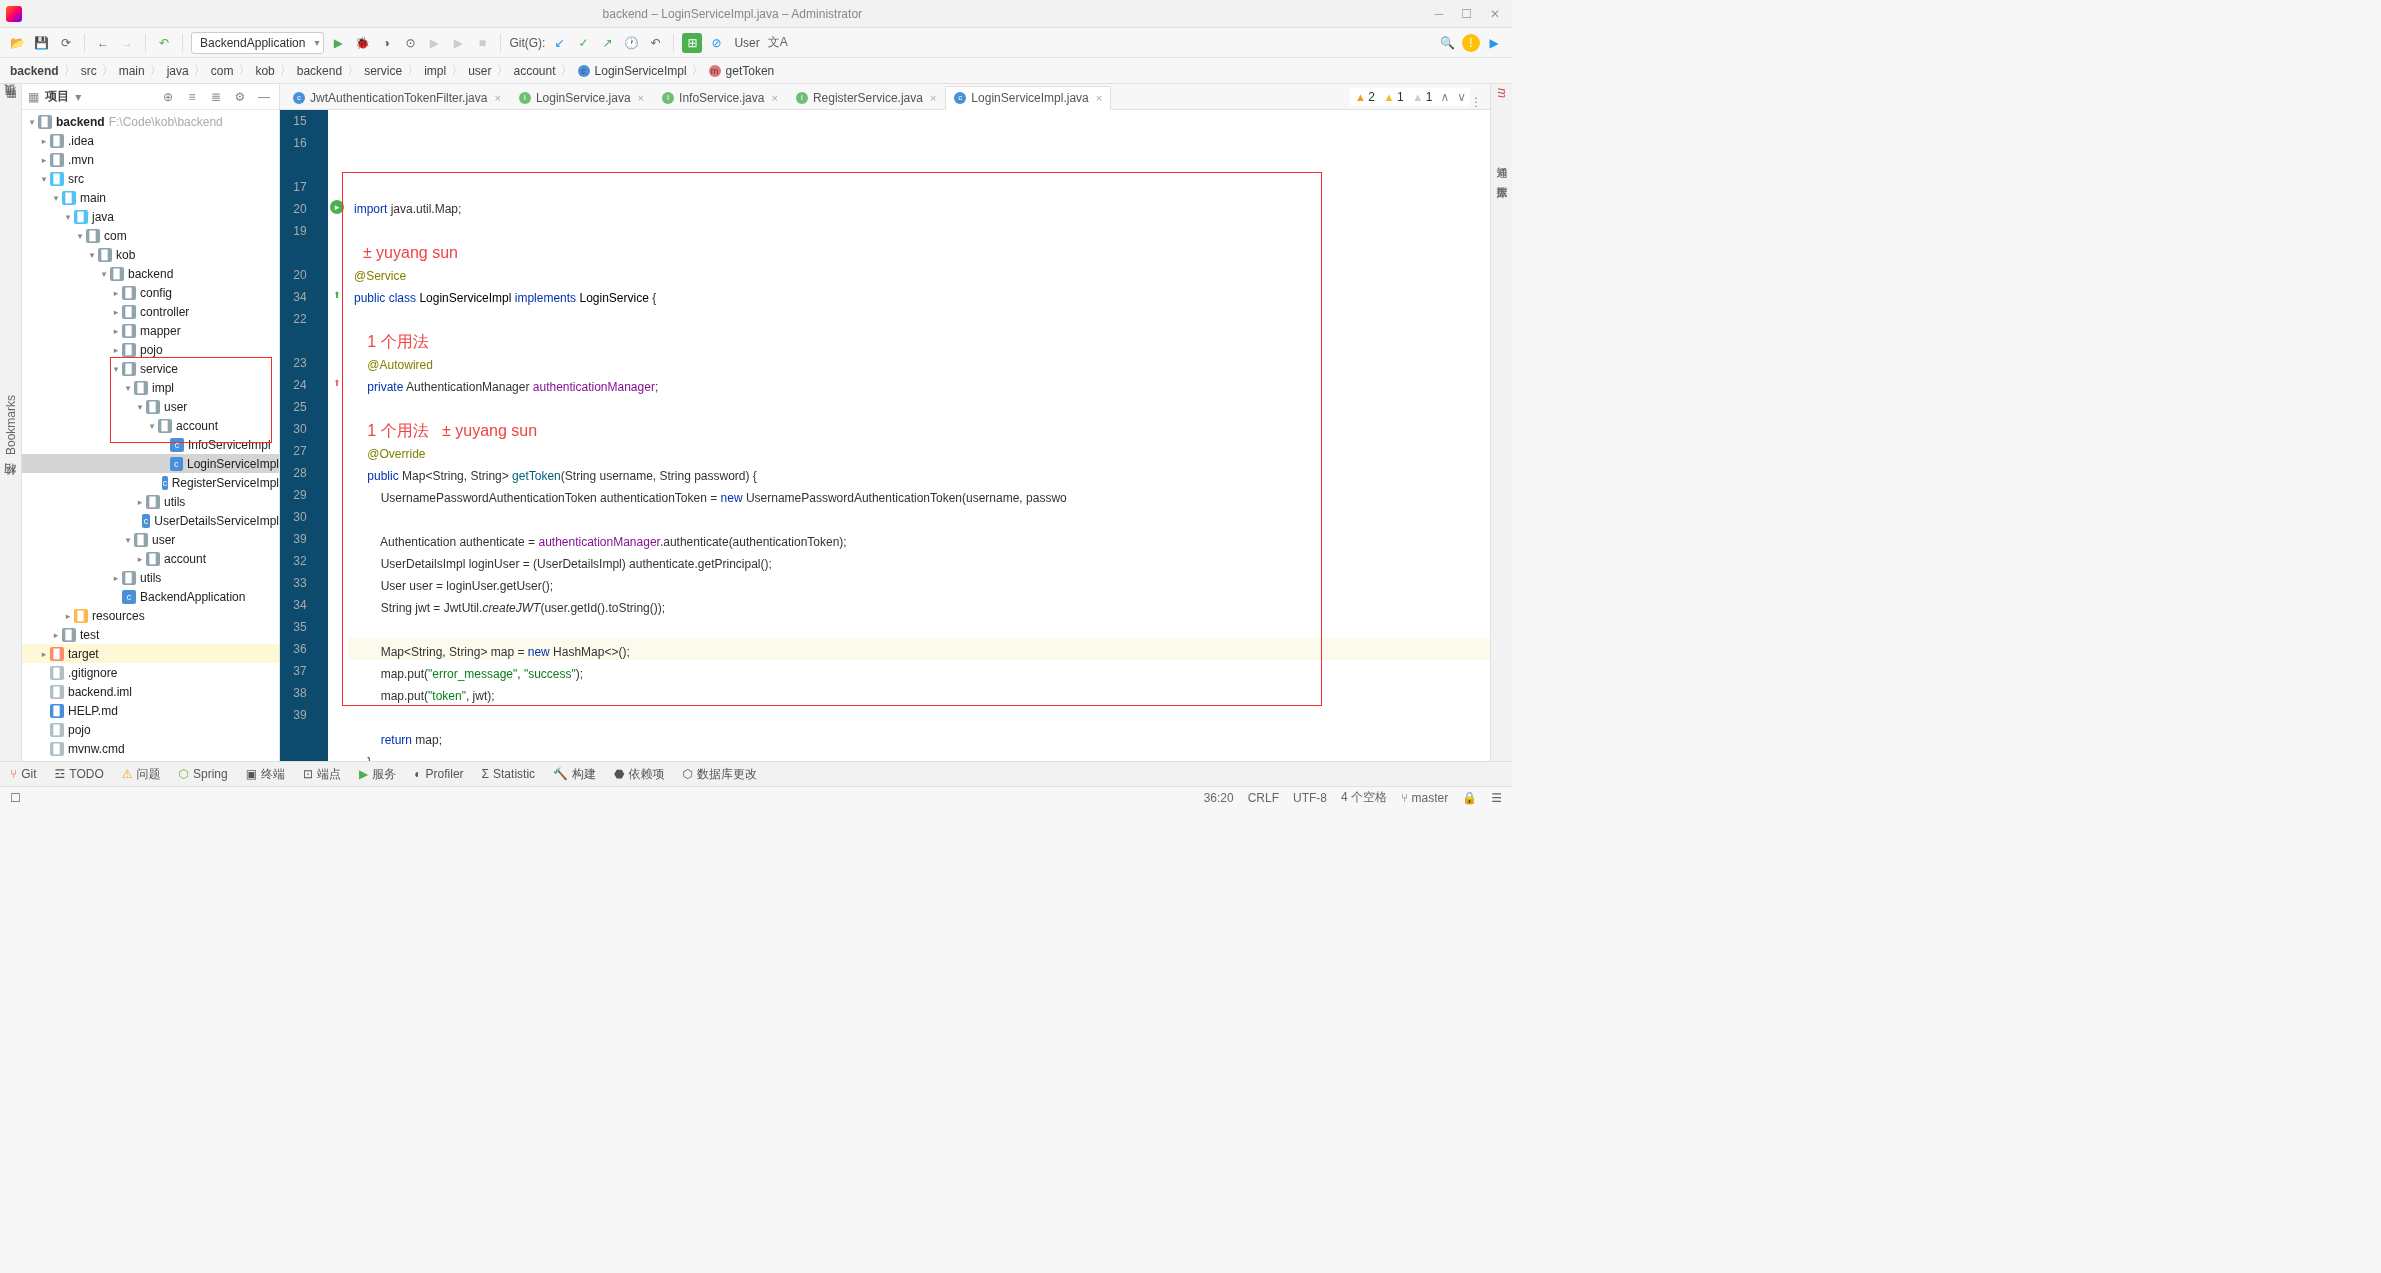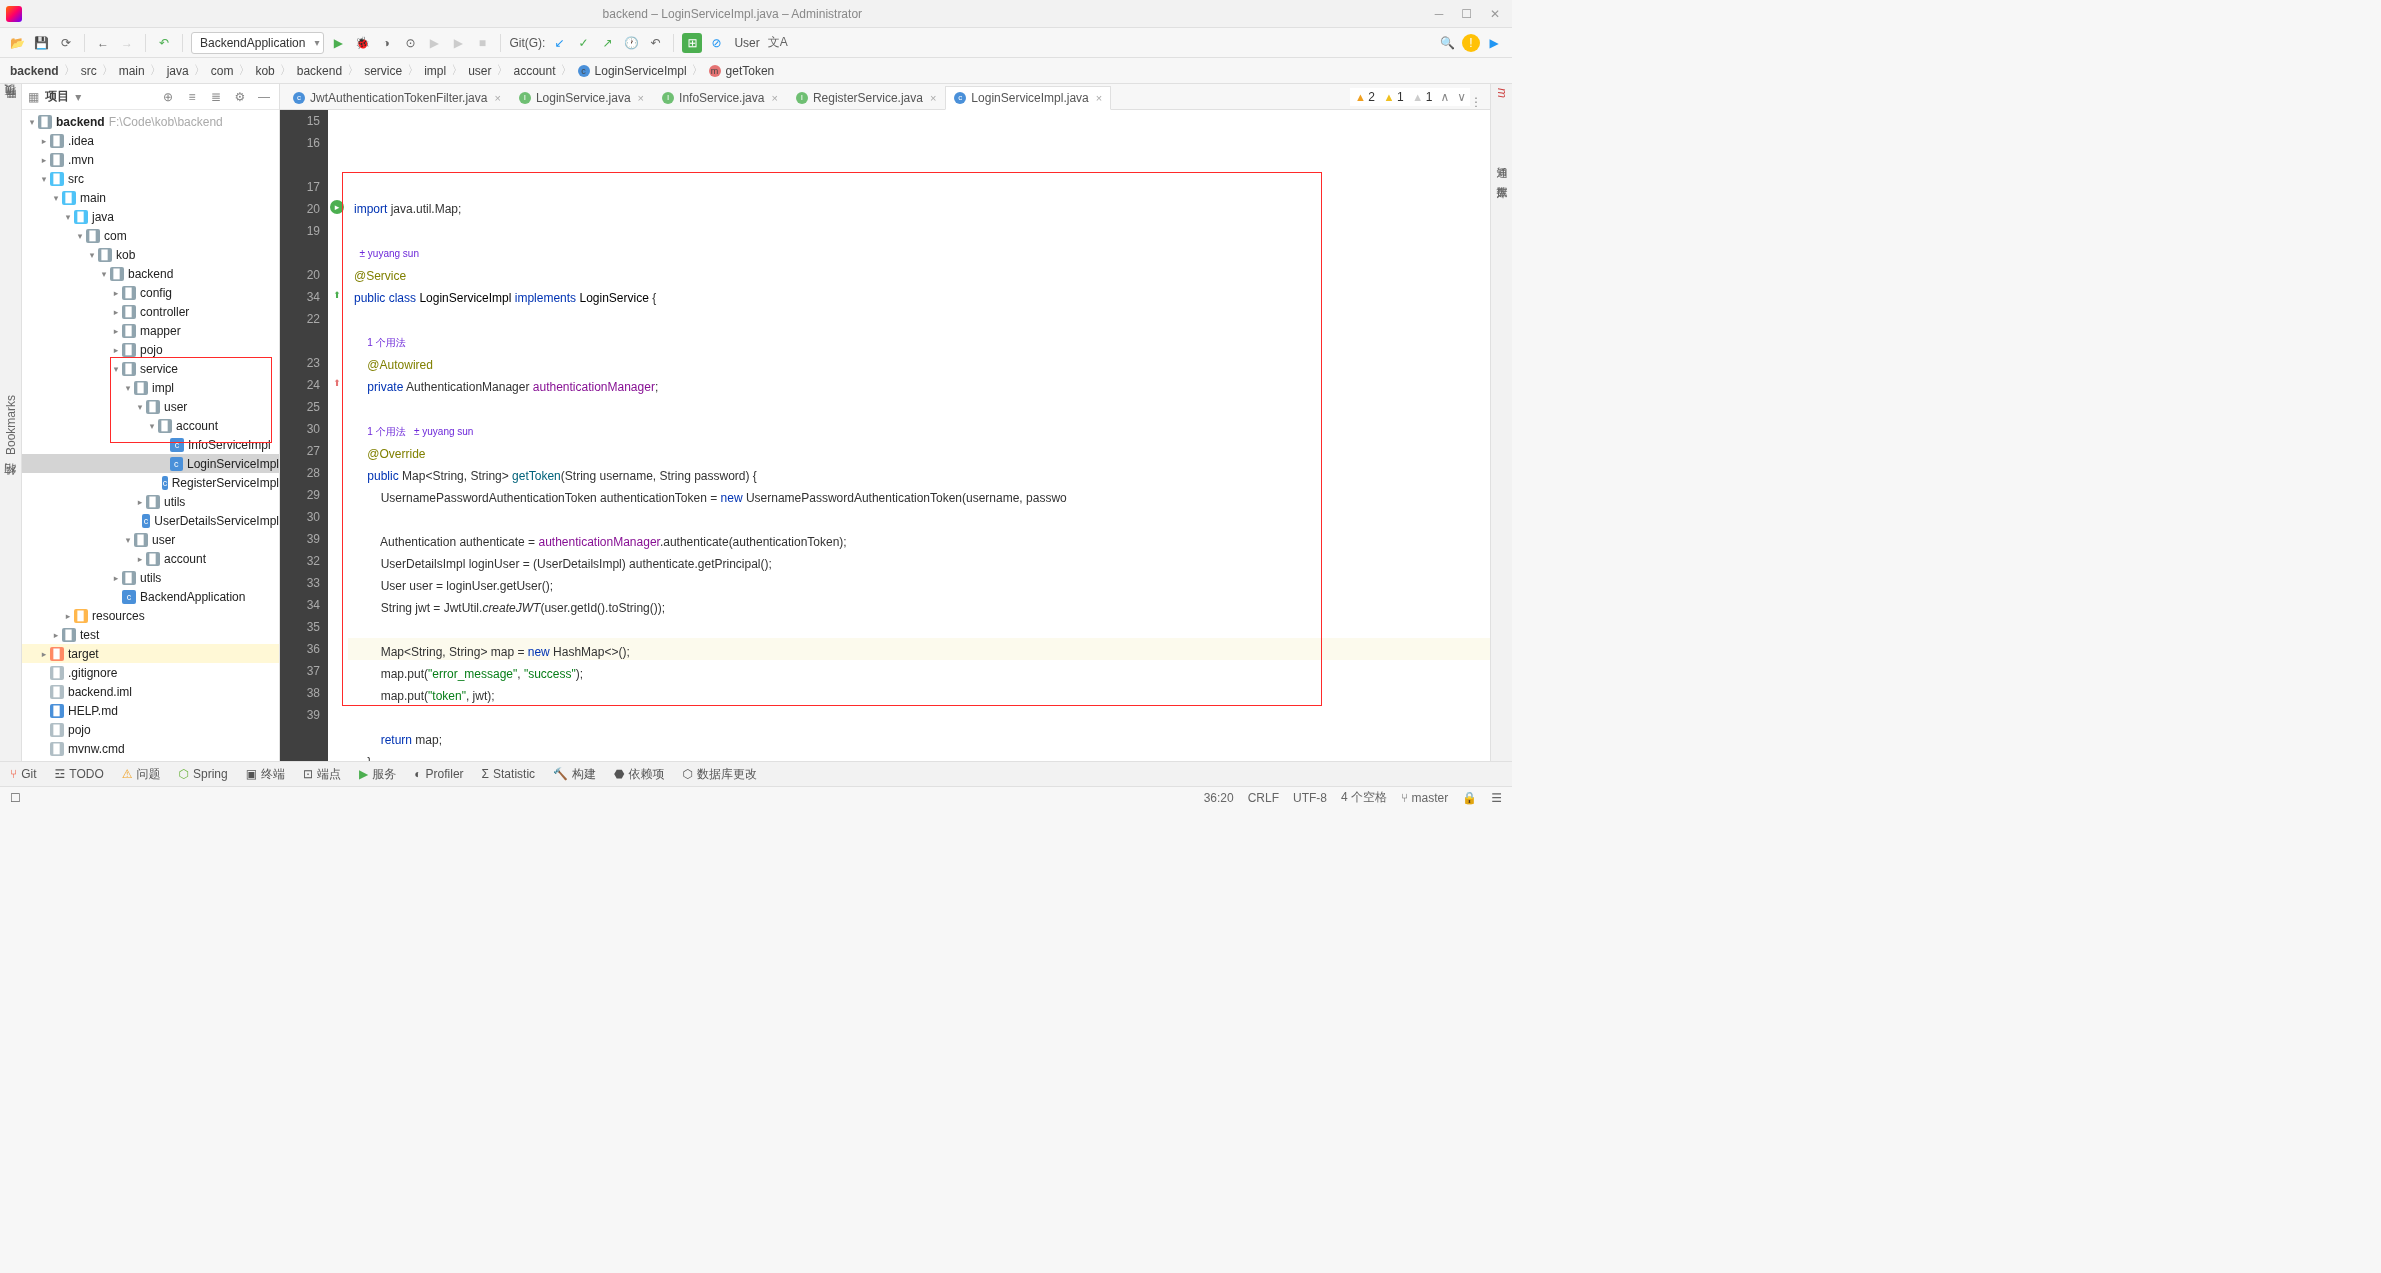--- a/index.html
+++ b/index.html
@@ -54,31 +54,31 @@
 .editorwrap{flex:1;display:flex;flex-direction:column;background:#fff;position:relative;overflow:hidden}
 .tabs{height:26px;display:flex;align-items:flex-end;border-bottom:1px solid #e0e0e0;background:#f7f7f7;padding-left:4px}
 .tab{height:24px;display:flex;align-items:center;padding:0 8px;gap:5px;border:1px solid transparent;border-bottom:none;cursor:pointer;color:#555}
 .tab.active{background:#fff;border-color:#e0e0e0;border-bottom:1px solid #fff;margin-bottom:-1px}
 .tab .tx{color:#aaa;font-size:11px;margin-left:2px}
 .tab .tic{width:12px;height:12px;border-radius:50%;font-size:8px;text-align:center;line-height:12px;color:#fff}
 .tab .tic.c{background:#4a90d9}
 .tab .tic.i{background:#6fbf73}
 .tabs .more{margin-left:auto;padding:0 8px;color:#888}
 .editor{flex:1;display:flex;overflow:auto;position:relative;font-family:"JetBrains Mono",Consolas,monospace;font-size:13px;line-height:22px}
-.gutter{width:48px;text-align:right;color:#aaa;padding-right:8px;background:#404040;flex-shrink:0}
+.gutter{width:48px;text-align:center;color:#aaa;padding-right:8px;background:#0c4a6e;flex-shrink:0}
 .gut-icons{width:20px;flex-shrink:0;position:relative}
 .gut-icons .gi{position:absolute;left:2px;width:14px;height:14px;border-radius:50%;font-size:9px;text-align:center;line-height:14px}
 .code{flex:1;padding-left:6px;white-space:pre;position:relative}
 .kw{color:#0033b3}
 .ann{color:#808000}
 .str{color:#067d17}
 .cls{color:#000}
 .fld{color:#871094}
 .mth{color:#00627a}
-.hint{color:#6d28d9;font-size:10px}
+.hint{color:#ef4444;font-size:16px}
 .redbox2{position:absolute;border:1.5px solid #ff2a2a;pointer-events:none;z-index:5}
 .inspections{position:absolute;top:4px;right:20px;display:flex;gap:8px;align-items:center;background:rgba(255,255,255,0.9);padding:2px 4px;z-index:10}
 .insp{display:flex;align-items:center;gap:2px;font-size:11px}
 .insp .dot{width:12px;height:12px;display:inline-block;text-align:center;line-height:12px;font-size:11px}
 .bottombar{height:25px;background:#f2f2f2;border-top:1px solid #e0e0e0;display:flex;align-items:center;padding:0 10px;gap:18px}
 .bottombar .bitem{display:flex;align-items:center;gap:4px;color:#555;cursor:pointer}
 .statusbar{height:22px;background:#f7f7f7;border-top:1px solid #e0e0e0;display:flex;align-items:center;padding:0 10px;gap:14px;font-size:11px;color:#666}
 .statusbar .spacer{flex:1}
 .curline{position:absolute;left:0;right:0;height:22px;background:#fcfaed;z-index:0}
 .codeline{position:relative;z-index:1}

